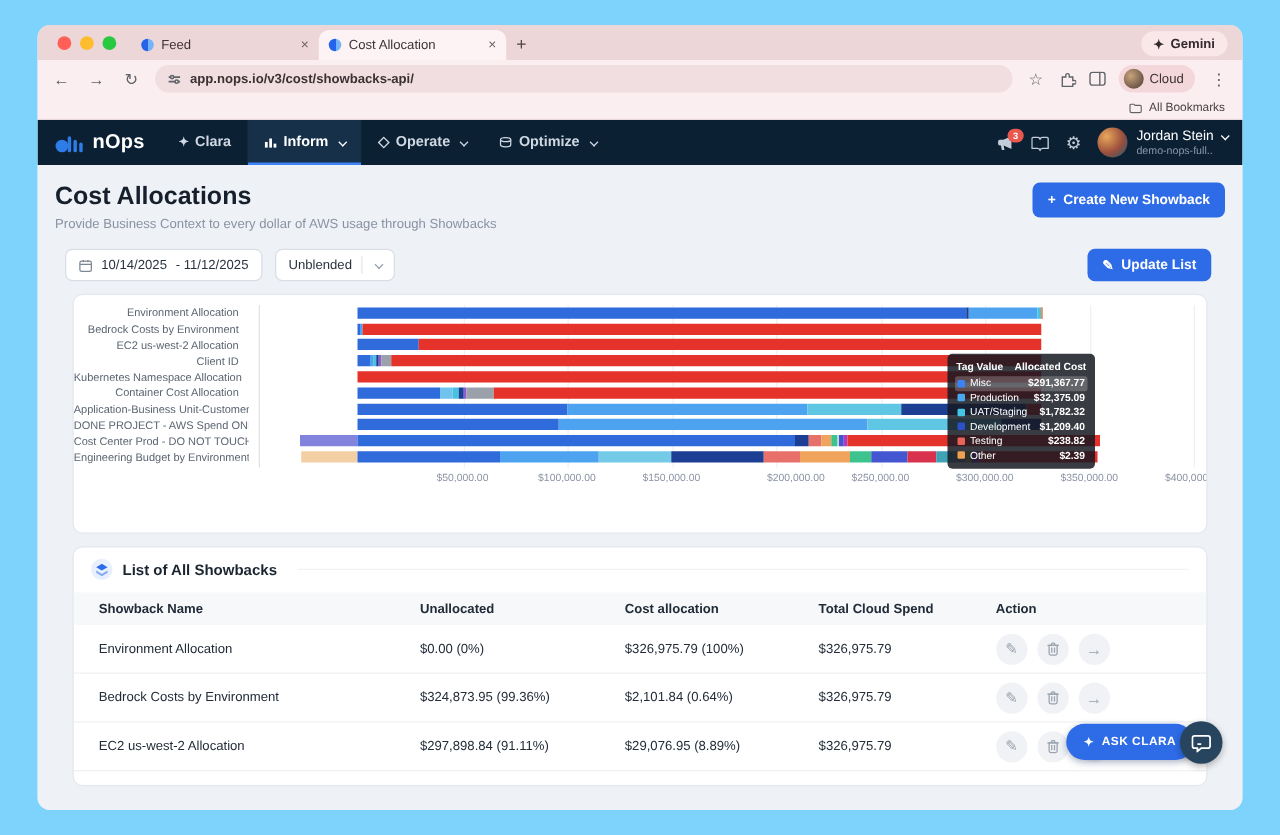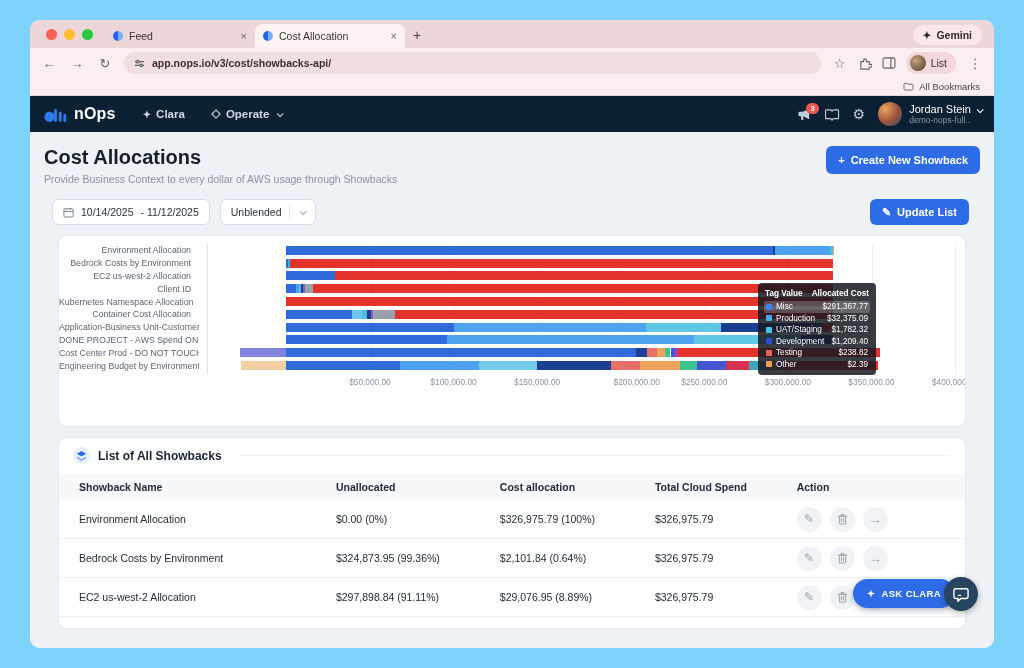--- a/index.html
+++ b/index.html
@@ -66,21 +66,21 @@
   .seg{position:absolute;top:0;height:9px;}
   .ticksrow{margin-left:148px;position:relative;height:15px;margin-top:2px;}
   .tick{position:absolute;transform:translateX(-50%);font-size:8.3px;color:#8a93a3;top:3px;white-space:nowrap;}
   
   .tooltip{position:absolute;left:728px;top:263px;width:118px;background:rgba(22,25,33,.85);border-radius:4px;padding:4px 6px 5px 6px;color:#fff;z-index:5;}
   .tt-head{display:flex;justify-content:space-between;font-size:8.2px;font-weight:bold;padding:2px 1px 3px 1px;text-align:right;}
   .tt-row{display:flex;align-items:center;font-size:8.2px;height:11.5px;border-radius:2px;padding:0 2px;}
   .tt-row.hl{background:rgba(255,255,255,.22);}
   .swatch{width:6px;height:6px;border-radius:1px;margin-right:4px;flex:0 0 auto;}
   .tt-label{flex:1;white-space:nowrap;overflow:hidden;}
-  .tt-val{font-weight:normal;white-space:nowrap;}
+  .tt-val{font-weight:bold;white-space:nowrap;}
   
   #table-card{height:192px;}
   .thead{display:grid;grid-template-columns:29% 18.5% 17.5% 16% auto;background:#f6f8fa;height:26px;align-items:center;margin-top:10px;padding-left:20px;font-size:10.5px;font-weight:bold;color:#222c38;}
   .trow{display:grid;grid-template-columns:29% 18.5% 17.5% 16% auto;height:39px;align-items:center;padding-left:20px;font-size:10.5px;color:#222c38;border-bottom:1px solid #eef1f4;}
   .actions{display:flex;gap:8px;align-items:center;}
   .abtn{width:25px;height:25px;border-radius:50%;background:#f0f2f6;display:flex;align-items:center;justify-content:center;color:#9aa3ae;font-size:12px;}
   
   .askclara{position:absolute;left:823px;top:559px;height:29px;border-radius:15px;background:#2e6be6;color:#fff;display:flex;align-items:center;gap:6px;padding:0 14px;font-size:9.5px;font-weight:bold;letter-spacing:.4px;z-index:6;box-shadow:0 2px 6px rgba(20,40,90,.35);}
   .chatfab{position:absolute;left:914px;top:557px;width:34px;height:34px;border-radius:50%;background:#27455e;display:flex;align-items:center;justify-content:center;z-index:6;box-shadow:0 2px 6px rgba(0,0,0,.3);}
   svg{display:block;}
@@ -140,21 +140,21 @@
           </svg>
       </span>
       <span class="ico">
         <svg width="14" height="12" viewBox="0 0 15 13">
             <rect x="1" y="1" width="13" height="11" rx="2" fill="none" stroke="#5f6368" stroke-width="1.2"></rect>
             <line x1="9.5" y1="1" x2="9.5" y2="12" stroke="#5f6368" stroke-width="1.2"></line>
           </svg>
       </span>
       <div class="chip">
         <span class="avatar-sm"></span>
-        <span>List</span>
+        <span>Cloud</span>
       </div>
       <span class="navbtn">⋮</span>
     </div>
 
     <div class="bookbar">
       <span class="ico">
         <svg width="11" height="9" viewBox="0 0 12 10">
             <path d="M1 2.5A1 1 0 0 1 2 1.5h2.5l1 1H10a1 1 0 0 1 1 1v4A1.5 1.5 0 0 1 9.5 9h-7A1.5 1.5 0 0 1 1 7.5z" fill="none" stroke="#5f6368" stroke-width="1"></path>
           </svg>
       </span>
@@ -175,27 +175,52 @@
         </span>
         <span class="word">nOps</span>
       </div>
       <div id="nav-items" style="display:flex;align-items:stretch;">
           <div class="navitem">
             <span class="ico">
               <span style="font-size:10px;">✦</span>
             </span>
             <span>Clara</span>
           </div>
+          <div class="navitem active">
+            <span class="ico">
+              <svg width="11" height="10" viewBox="0 0 12 11">
+                <g fill="currentColor">
+                  <rect x="1" y="5" width="2.4" height="5"></rect>
+                  <rect x="4.8" y="2" width="2.4" height="8"></rect>
+                  <rect x="8.6" y="6.5" width="2.4" height="3.5"></rect>
+                </g>
+              </svg>
+            </span>
+            <span>Inform</span>
+            <span class="chev"></span>
+          </div>
           <div class="navitem">
             <span class="ico">
               <svg width="10" height="10" viewBox="0 0 11 11">
                 <path d="M5.5 1 10 5.5 5.5 10 1 5.5z" fill="none" stroke="currentColor" stroke-width="1.2"></path>
               </svg>
             </span>
             <span>Operate</span>
+            <span class="chev"></span>
+          </div>
+          <div class="navitem">
+            <span class="ico">
+              <svg width="11" height="10" viewBox="0 0 12 11">
+                <g fill="none" stroke="currentColor" stroke-width="1.1">
+                  <ellipse cx="6" cy="3" rx="4.5" ry="1.8"></ellipse>
+                  <path d="M1.5 3v4.5c0 1 2 1.8 4.5 1.8s4.5-.8 4.5-1.8V3"></path>
+                </g>
+              </svg>
+            </span>
+            <span>Optimize</span>
             <span class="chev"></span>
           </div>
         </div>
       <div class="nav-right">
         <span class="nicon ico">
           <svg width="15" height="13" viewBox="0 0 16 14">
               <path d="M13 1 6 4H3a1.5 1.5 0 0 0-1.5 1.5v2A1.5 1.5 0 0 0 3 9h1l.6 3.4a.9.9 0 0 0 .9.6h.8a.6.6 0 0 0 .6-.8L6.3 9 13 12z" fill="#c3cdd9"></path>
             </svg>
           <span class="badge">3</span>
         </span>

